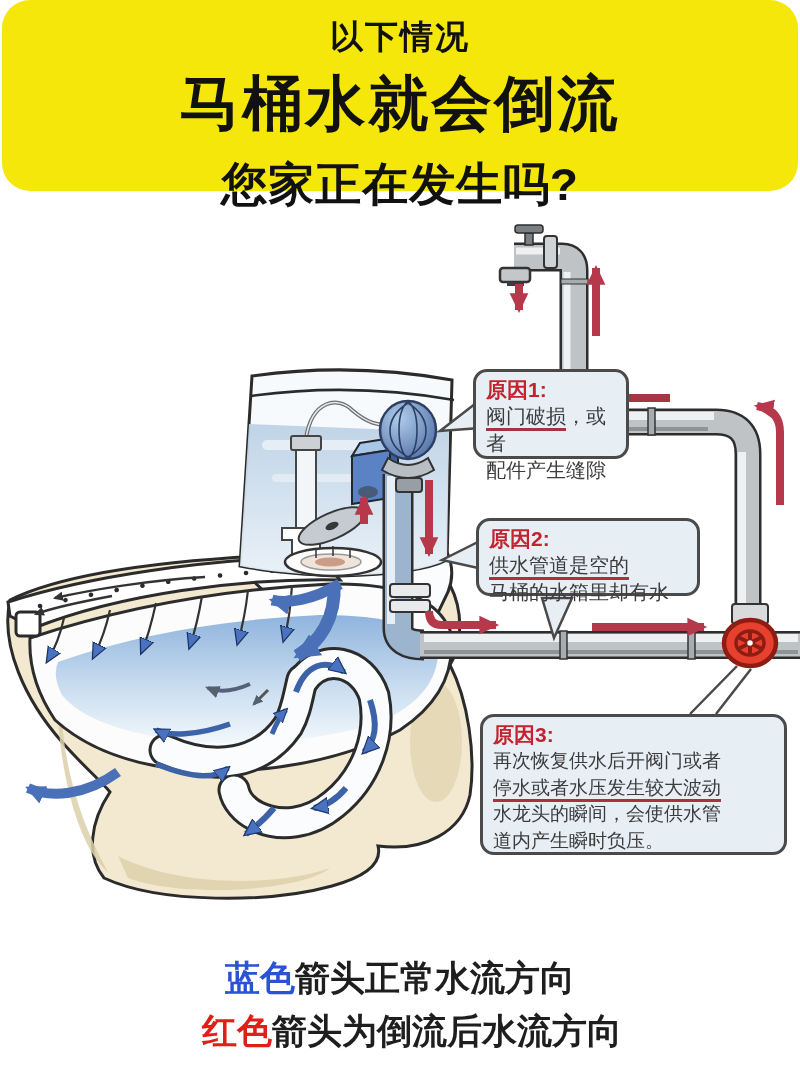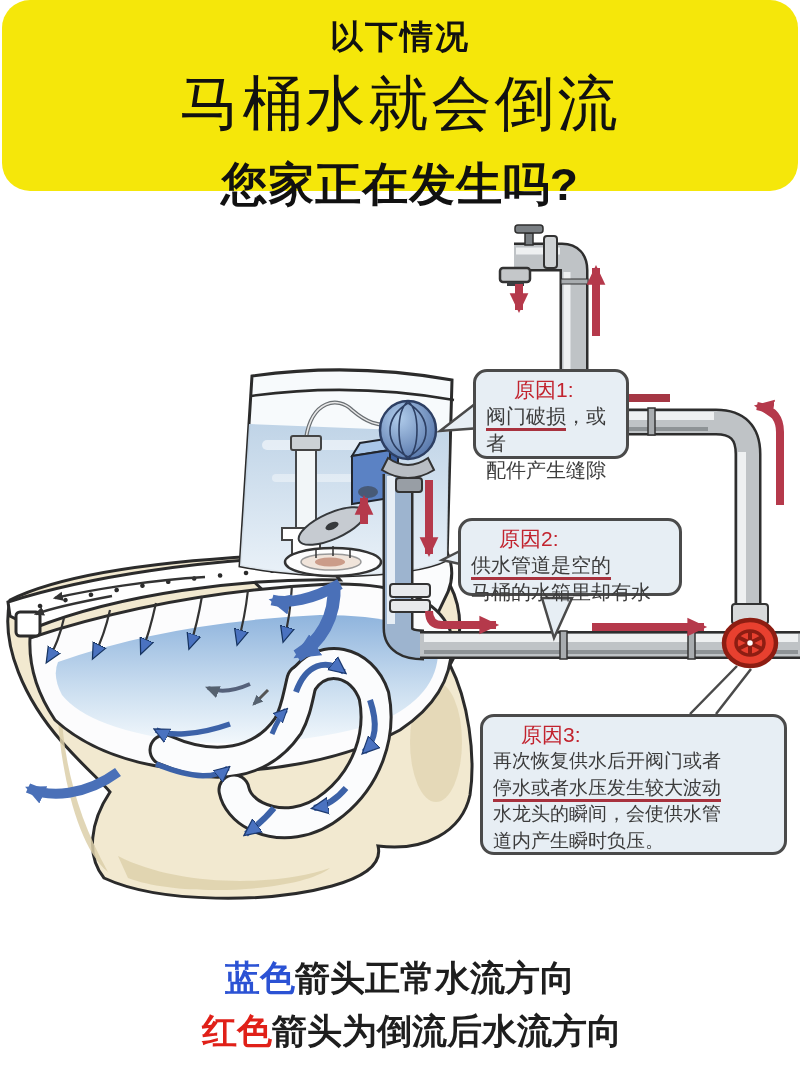--- a/index.html
+++ b/index.html
@@ -2,32 +2,32 @@
 <html><head>
 <meta charset="utf-8">
 <style>
   html,body{margin:0;padding:0;background:#ffffff;}
   .page{position:relative;width:800px;height:1069px;background:#ffffff;overflow:hidden;
         font-family:"Liberation Sans","DejaVu Sans",sans-serif;}
   
   .banner{position:absolute;top:0;left:2px;right:2px;height:191px;background:#F5E70A;
           border-radius:28px;text-align:center;color:#111;z-index:3;}
   .banner .l1{margin-top:15px;font-size:33px;font-weight:700;letter-spacing:2px;}
-  .banner .l2{margin-top:4px;font-size:60px;font-weight:400;letter-spacing:3px;}
+  .banner .l2{margin-top:4px;font-size:60px;font-weight:700;letter-spacing:3px;}
   .banner .l3{margin-top:9px;font-size:46px;font-weight:700;letter-spacing:1px;font-family:Liberation Mono, monospace;}
   
   .diagram{position:absolute;left:0;top:0;width:800px;height:1069px;z-index:1;}
   
   .callout{position:absolute;background:#E7EEF4;border:3px solid #4A4A4A;border-radius:14px;
            padding:5px 10px 4px 10px;box-sizing:border-box;z-index:4;color:#3C3C3C;}
-  .callout .ttl{color:#C2232E;font-weight:400;font-size:21px;line-height:26px;margin-left:28px;}
+  .callout .ttl{color:#C2232E;font-weight:700;font-size:21px;line-height:26px;}
   .callout .bd{font-size:20px;line-height:27px;font-weight:500;}
   .u{border-bottom:3px solid #A8323E;padding-bottom:1px;}
   #c1{left:473px;top:369px;width:156px;height:90px;}
-  #c2{left:458px;top:518px;width:224px;height:78px;}
+  #c2{left:476px;top:518px;width:224px;height:78px;}
   #c3{left:480px;top:714px;width:307px;height:141px;}
   #c3 .bd{font-size:19px;line-height:26.5px;}
   
   .legend{position:absolute;left:0;top:951px;width:100%;text-align:center;z-index:3;
           font-size:35px;font-weight:700;color:#1E1E1E;line-height:53px;}
   .legend .blue{color:#2B52D4;}
   .legend .red{color:#E02018;margin-left:24px;}
 </style>
 </head>
 <body>

